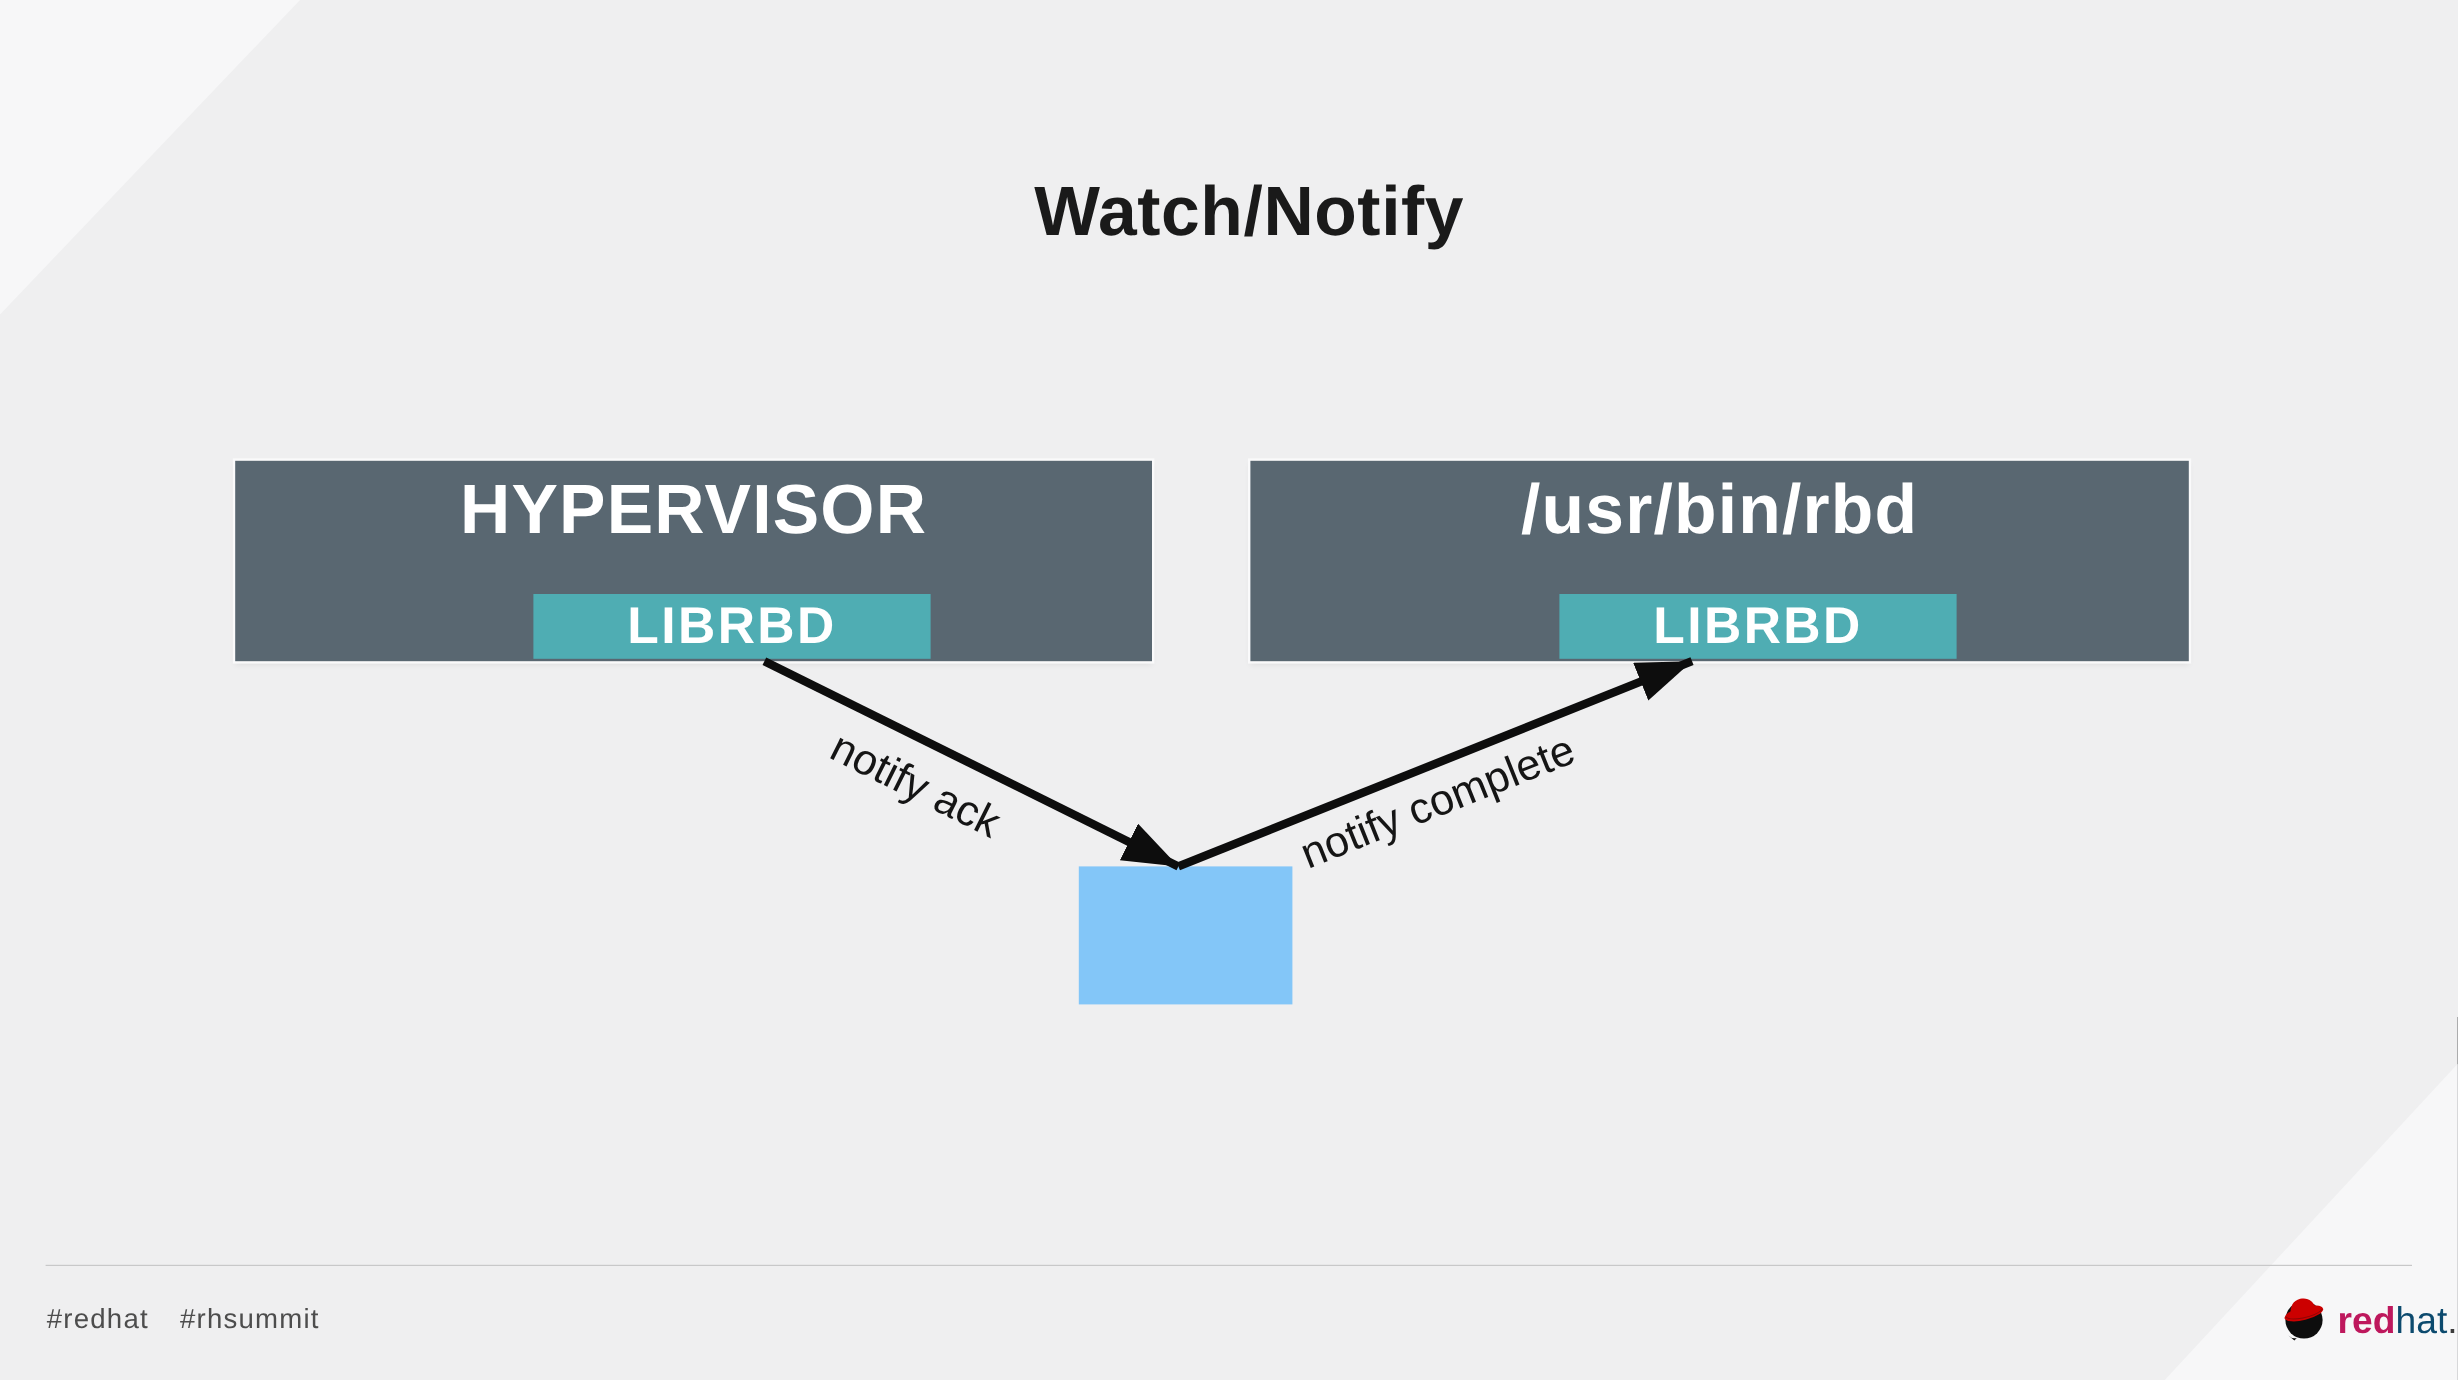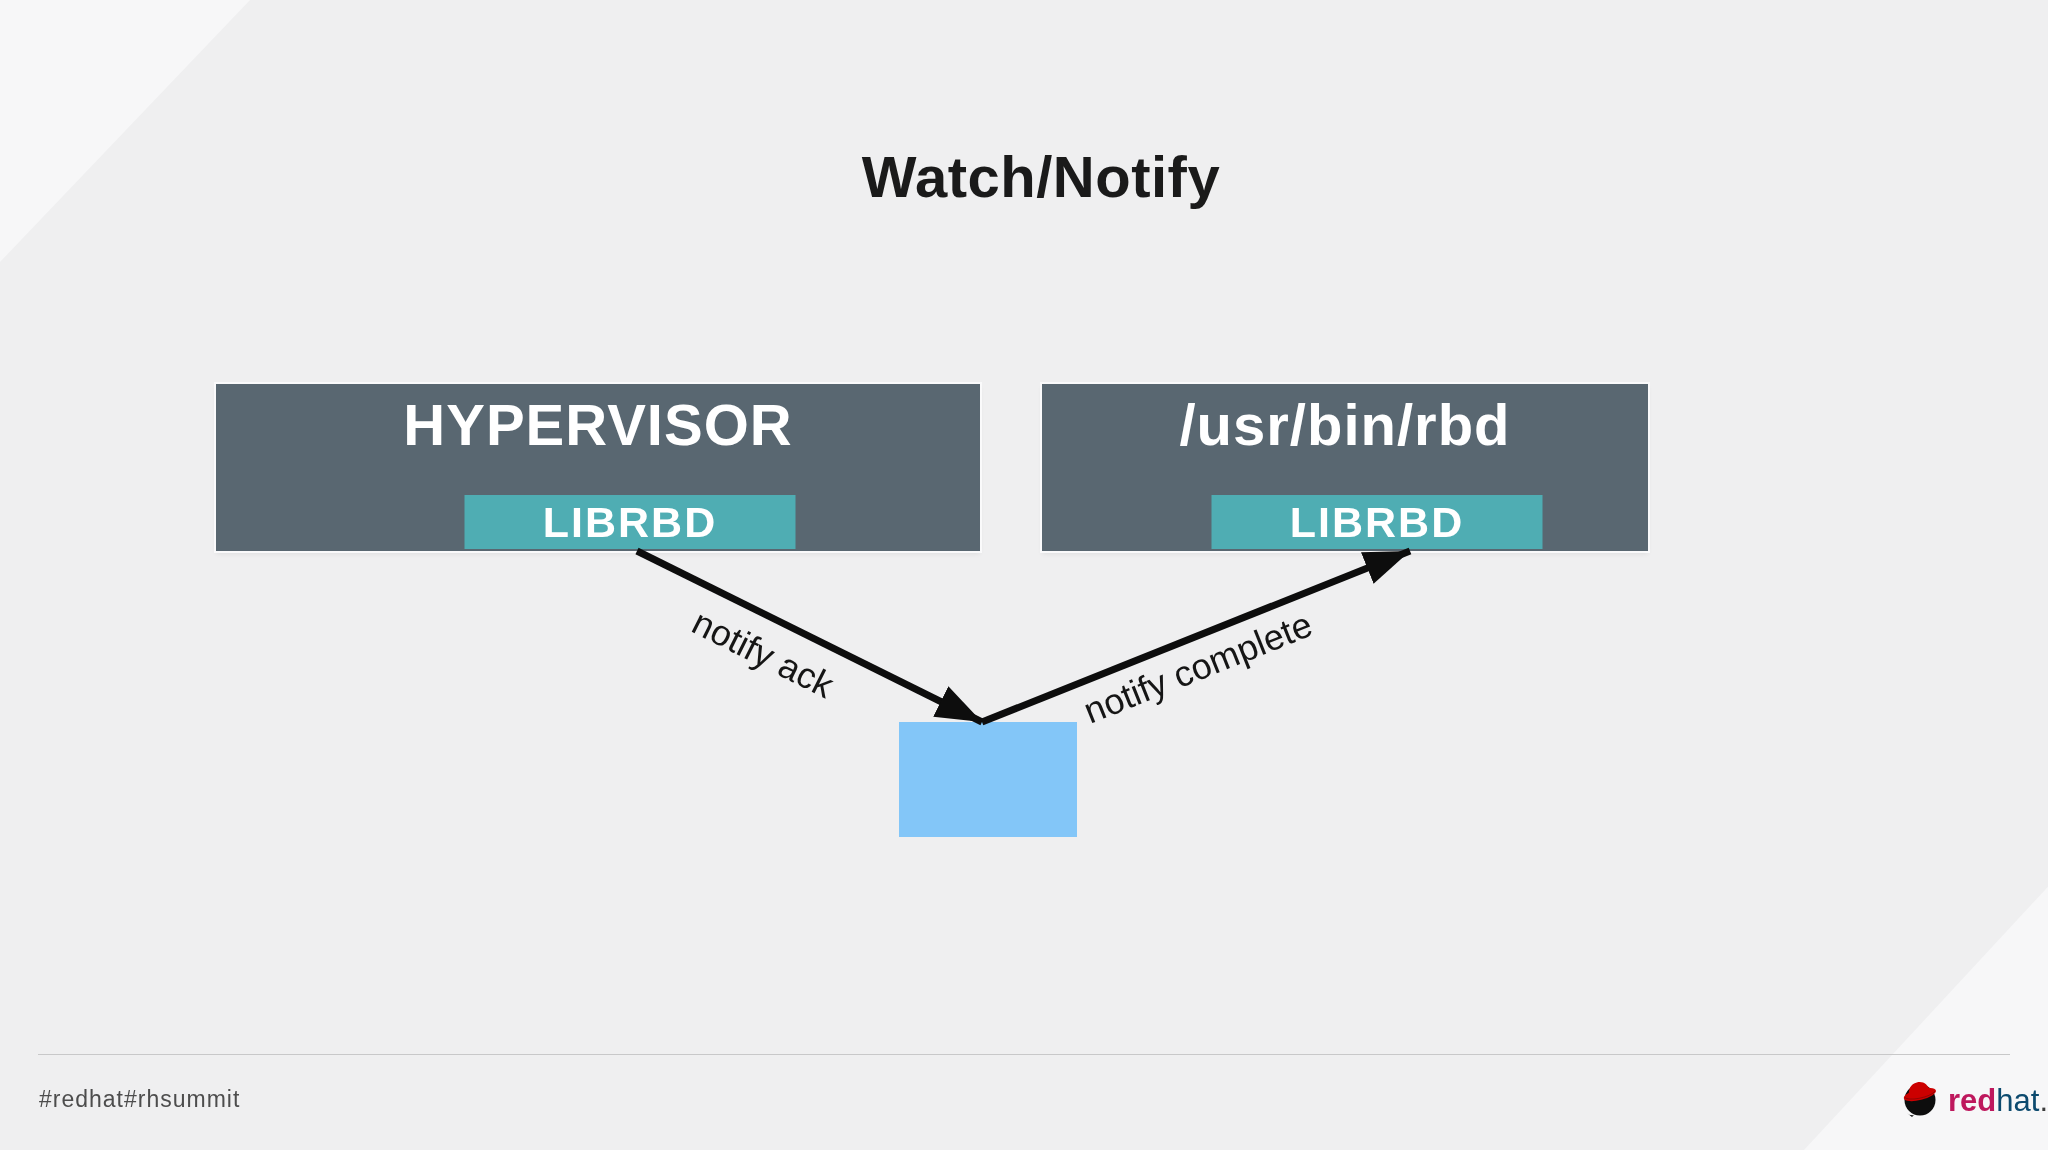--- a/index.html
+++ b/index.html
@@ -23,22 +23,22 @@
     position:absolute; top:104px; left:0; width:100%;
     text-align:center; font-size:58px; font-weight:bold;
     color: var(--title-text, #1a1a1a); letter-spacing:0.5px;
   }
   .node {
     position:absolute; height:167px;
     background: var(--box-dark, #596771);
     box-shadow: 0 0 0 2px #fafafb, 0 3px 5px rgba(0,0,0,0.07);
     display:flex; justify-content:center; align-items:flex-start;
   }
-  .node.left  { left:216px;  top:384px; width:764px; }
-  .node.right { left:1042px; top:384px; width:606px; }
+  .node.left  { left:196px;  top:384px; width:764px; }
+  .node.right { left:1042px; top:384px; width:782px; }
   .node-title {
     margin-top:8px; font-size:58px; font-weight:bold; color:#ffffff;
     letter-spacing:1px; line-height:1.15; white-space:nowrap;
   }
   .subbox {
     position:absolute; bottom:2px; left:50%; transform:translateX(-50%);
     width:331px; height:54px;
     background: var(--teal, #4fadb3);
     display:flex; align-items:center; justify-content:center;
     font-size:43px; font-weight:bold; color:#ffffff; letter-spacing:2px;margin-left:32px;
@@ -53,21 +53,21 @@
   .arrow-label {
     position:absolute; font-size:36px; color:#151515; white-space:nowrap;
   }
   .lbl-ack      { left:763px;  top:654px; transform:translate(-50%,-50%) rotate(26.5deg); }
   .lbl-complete { left:1198px; top:668px; transform:translate(-50%,-50%) rotate(-21.8deg); }
   .divider {
     position:absolute; left:38px; top:1054px; width:1972px; height:1px;
     background:#c8c8c9;
   }
   .hashtags {
-    position:absolute; left:39px; top:1086px; display:flex; 
+    position:absolute; left:39px; top:1086px; display:flex; gap:26px;
     font-size:23px; color: var(--footer-text, #4d4d4d); letter-spacing:1px;
   }
   .logo { position:absolute; right:34px; top:1076px; display:flex; align-items:center; }
   .logo-text { font-size:31px; margin-left:5px; line-height:1; }
   .logo-text .bold  { font-weight:bold; color:#be185d; }
   .logo-text .light { font-weight:normal; color:#0c4a6e; }
   .logo-text .dot   { font-weight:normal; color:#3c3c3c; }
 </style>
 </head>
 <body>

